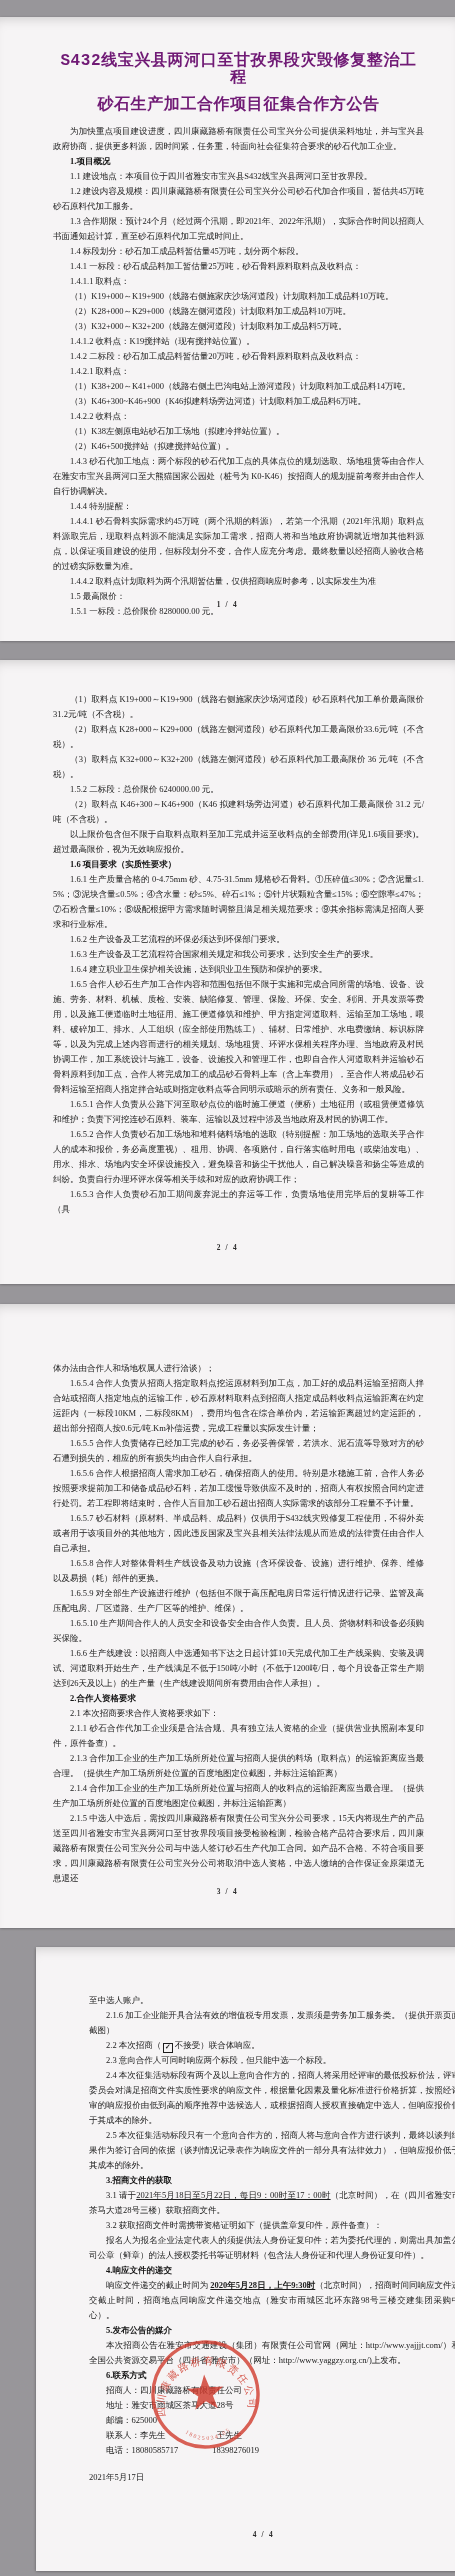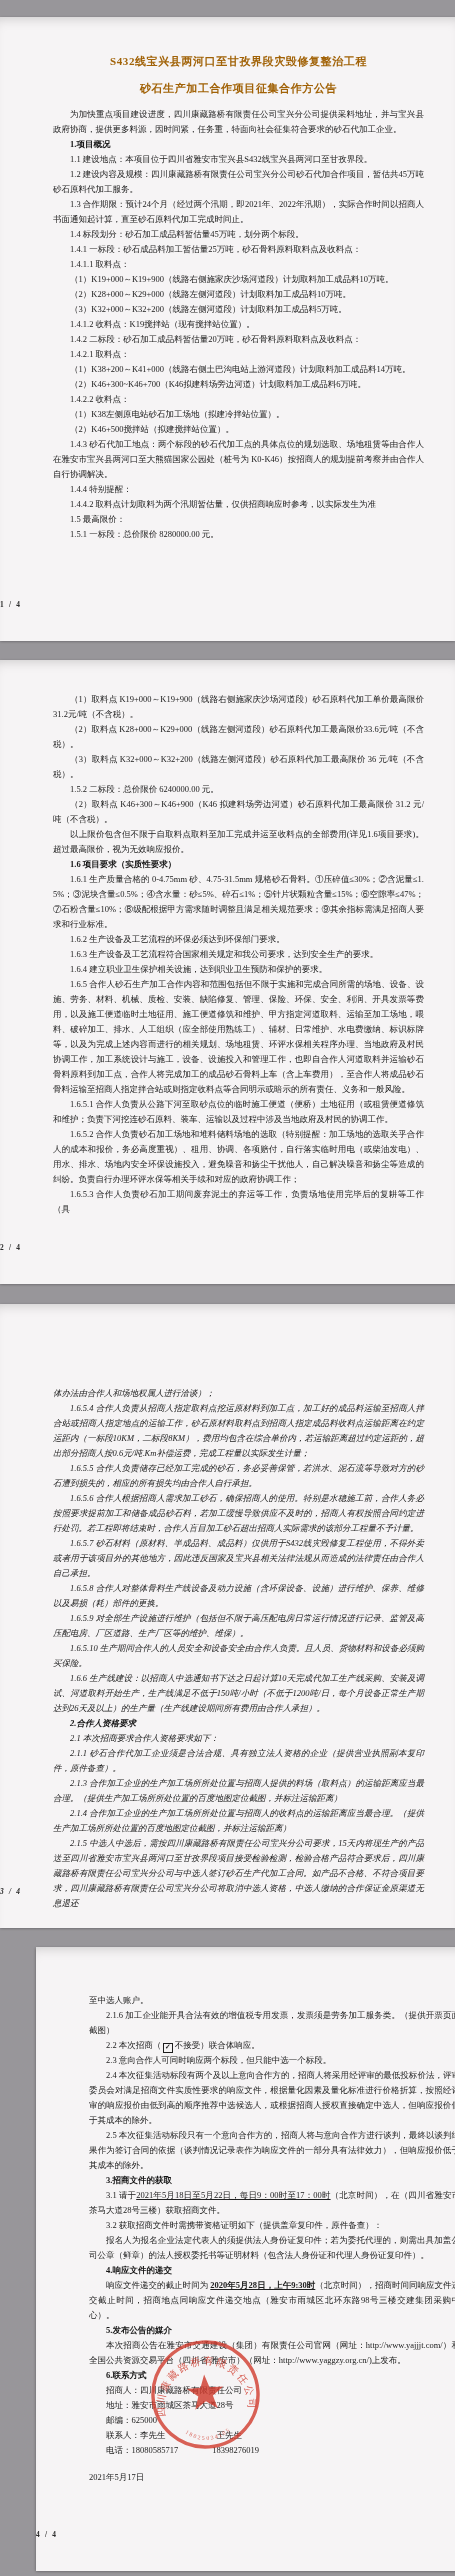--- a/index.html
+++ b/index.html
@@ -11,43 +11,43 @@
   }
   .page{
     width:455px;height:624px;box-sizing:border-box;
     position:relative;background:#f6f4f5;
     margin:0 0 19.3px 0;overflow:hidden;
     padding:0 31px 0 53px;
     box-shadow:0 1.1px 2.8px rgba(0,0,0,.4), inset 0 9px 12.5px -9px rgba(0,0,0,.22);
   }
   .page-1{padding-top:36px;}
   .page-2{padding-top:32px;}
-  .page-3{padding-top:82px;font-style:italic;}
+  .page-3{padding-top:57px;}
   .page-4{padding-top:46px;margin-left:36px;}
   .para{
     margin:0;font-size:8.5px;line-height:15px;color:#212121;
     text-align:justify;text-indent:2em;word-break:break-all;
   }
   .title{
-    text-align:center;text-indent:0;font-weight:bold;font-size:11px;
-    line-height:17px;letter-spacing:0.6px;margin:0 0 10.2px 0;color:#a16207;
+    text-align:center;text-indent:0;font-weight:bold;font-size:16px;
+    line-height:17px;letter-spacing:0.6px;margin:0 0 10.2px 0;color:#701a75;font-family:Liberation Mono, monospace;
   }
   .title + .para:not(.title){margin-top:10px;}
   .heading{font-weight:bold;color:#161616;}
   .flush{text-indent:0;}
   .date{text-align:left;text-indent:0;margin-top:12.5px;padding-right:10.2px;}
   .u{text-decoration:underline;}
   .b{font-weight:bold;}
   .checkbox{
     display:inline-block;width:8px;height:8px;border:1.1px solid #1d1d1d;
     line-height:6.8px;font-size:6.8px;text-align:center;text-indent:0;
     vertical-align:-1.1px;margin:0 1.7px;font-weight:bold;
   }
   .footer{
-    position:absolute;bottom:32px;left:0;right:0;
+    position:absolute;bottom:32px;left:0;right:0;text-align:center;
     font-size:7.4px;font-weight:bold;letter-spacing:1.7px;color:#2b2b2b;
   }
   .seal{
     position:absolute;left:113px;top:391px;width:113px;height:113px;
     transform:rotate(-4deg);opacity:.88;pointer-events:none;
   }
   .seal text{font-family:"Liberation Serif","DejaVu Serif",serif;}
 </style>
 </head>
 <body>
@@ -64,26 +64,27 @@
       <p class="para body">1.4 标段划分：砂石加工成品料暂估量45万吨，划分两个标段。</p>
       <p class="para body">1.4.1 一标段：砂石成品料加工暂估量25万吨，砂石骨料原料取料点及收料点：</p>
       <p class="para body">1.4.1.1 取料点：</p>
       <p class="para body">（1）K19+000～K19+900（线路右侧施家庆沙场河道段）计划取料加工成品料10万吨。</p>
       <p class="para body">（2）K28+000～K29+000（线路左侧河道段）计划取料加工成品料10万吨。</p>
       <p class="para body">（3）K32+000～K32+200（线路左侧河道段）计划取料加工成品料5万吨。</p>
       <p class="para body">1.4.1.2 收料点：K19搅拌站（现有搅拌站位置）。</p>
       <p class="para body">1.4.2 二标段：砂石加工成品料暂估量20万吨，砂石骨料原料取料点及收料点：</p>
       <p class="para body">1.4.2.1 取料点：</p>
       <p class="para body">（1）K38+200～K41+000（线路右侧土巴沟电站上游河道段）计划取料加工成品料14万吨。</p>
-      <p class="para body">（2）K46+300~K46+700（K46拟建料场旁边河道）计划取料加工成品料6万吨。</p>
+      <p class="para body">（3）K46+300~K46+900（K46拟建料场旁边河道）计划取料加工成品料6万吨。</p>
       <p class="para body">1.4.2.2 收料点：</p>
       <p class="para body">（1）K38左侧原电站砂石加工场地（拟建冷拌站位置）。</p>
       <p class="para body">（2）K46+500搅拌站（拟建搅拌站位置）。</p>
       <p class="para body">1.4.3 砂石代加工地点：两个标段的砂石代加工点的具体点位的规划选取、场地租赁等由合作人在雅安市宝兴县两河口至大熊猫国家公园处（桩号为 K0-K46）按招商人的规划提前考察并由合作人自行协调解决。</p>
       <p class="para body">1.4.4 特别提醒：</p>
+      <p class="para body">1.4.4.1 砂石骨料实际需求约45万吨（两个汛期的料源），若第一个汛期（2021年汛期）取料点料源取完后，现取料点料源不能满足实际加工需求，招商人将和当地政府协调就近增加其他料源点，以保证项目建设的使用，但标段划分不变，合作人应充分考虑。最终数量以经招商人验收合格的过磅实际数量为准。</p>
       <p class="para body">1.4.4.2 取料点计划取料为两个汛期暂估量，仅供招商响应时参考，以实际发生为准</p>
       <p class="para body">1.5 最高限价：</p>
       <p class="para body">1.5.1 一标段：总价限价 8280000.00 元。</p>
     </div>
   <div class="footer">1 / 4</div>
 </div>
 
 <div class="page page-2">
   <div>
       <p class="para body">（1）取料点 K19+000～K19+900（线路右侧施家庆沙场河道段）砂石原料代加工单价最高限价31.2元/吨（不含税）。</p>

